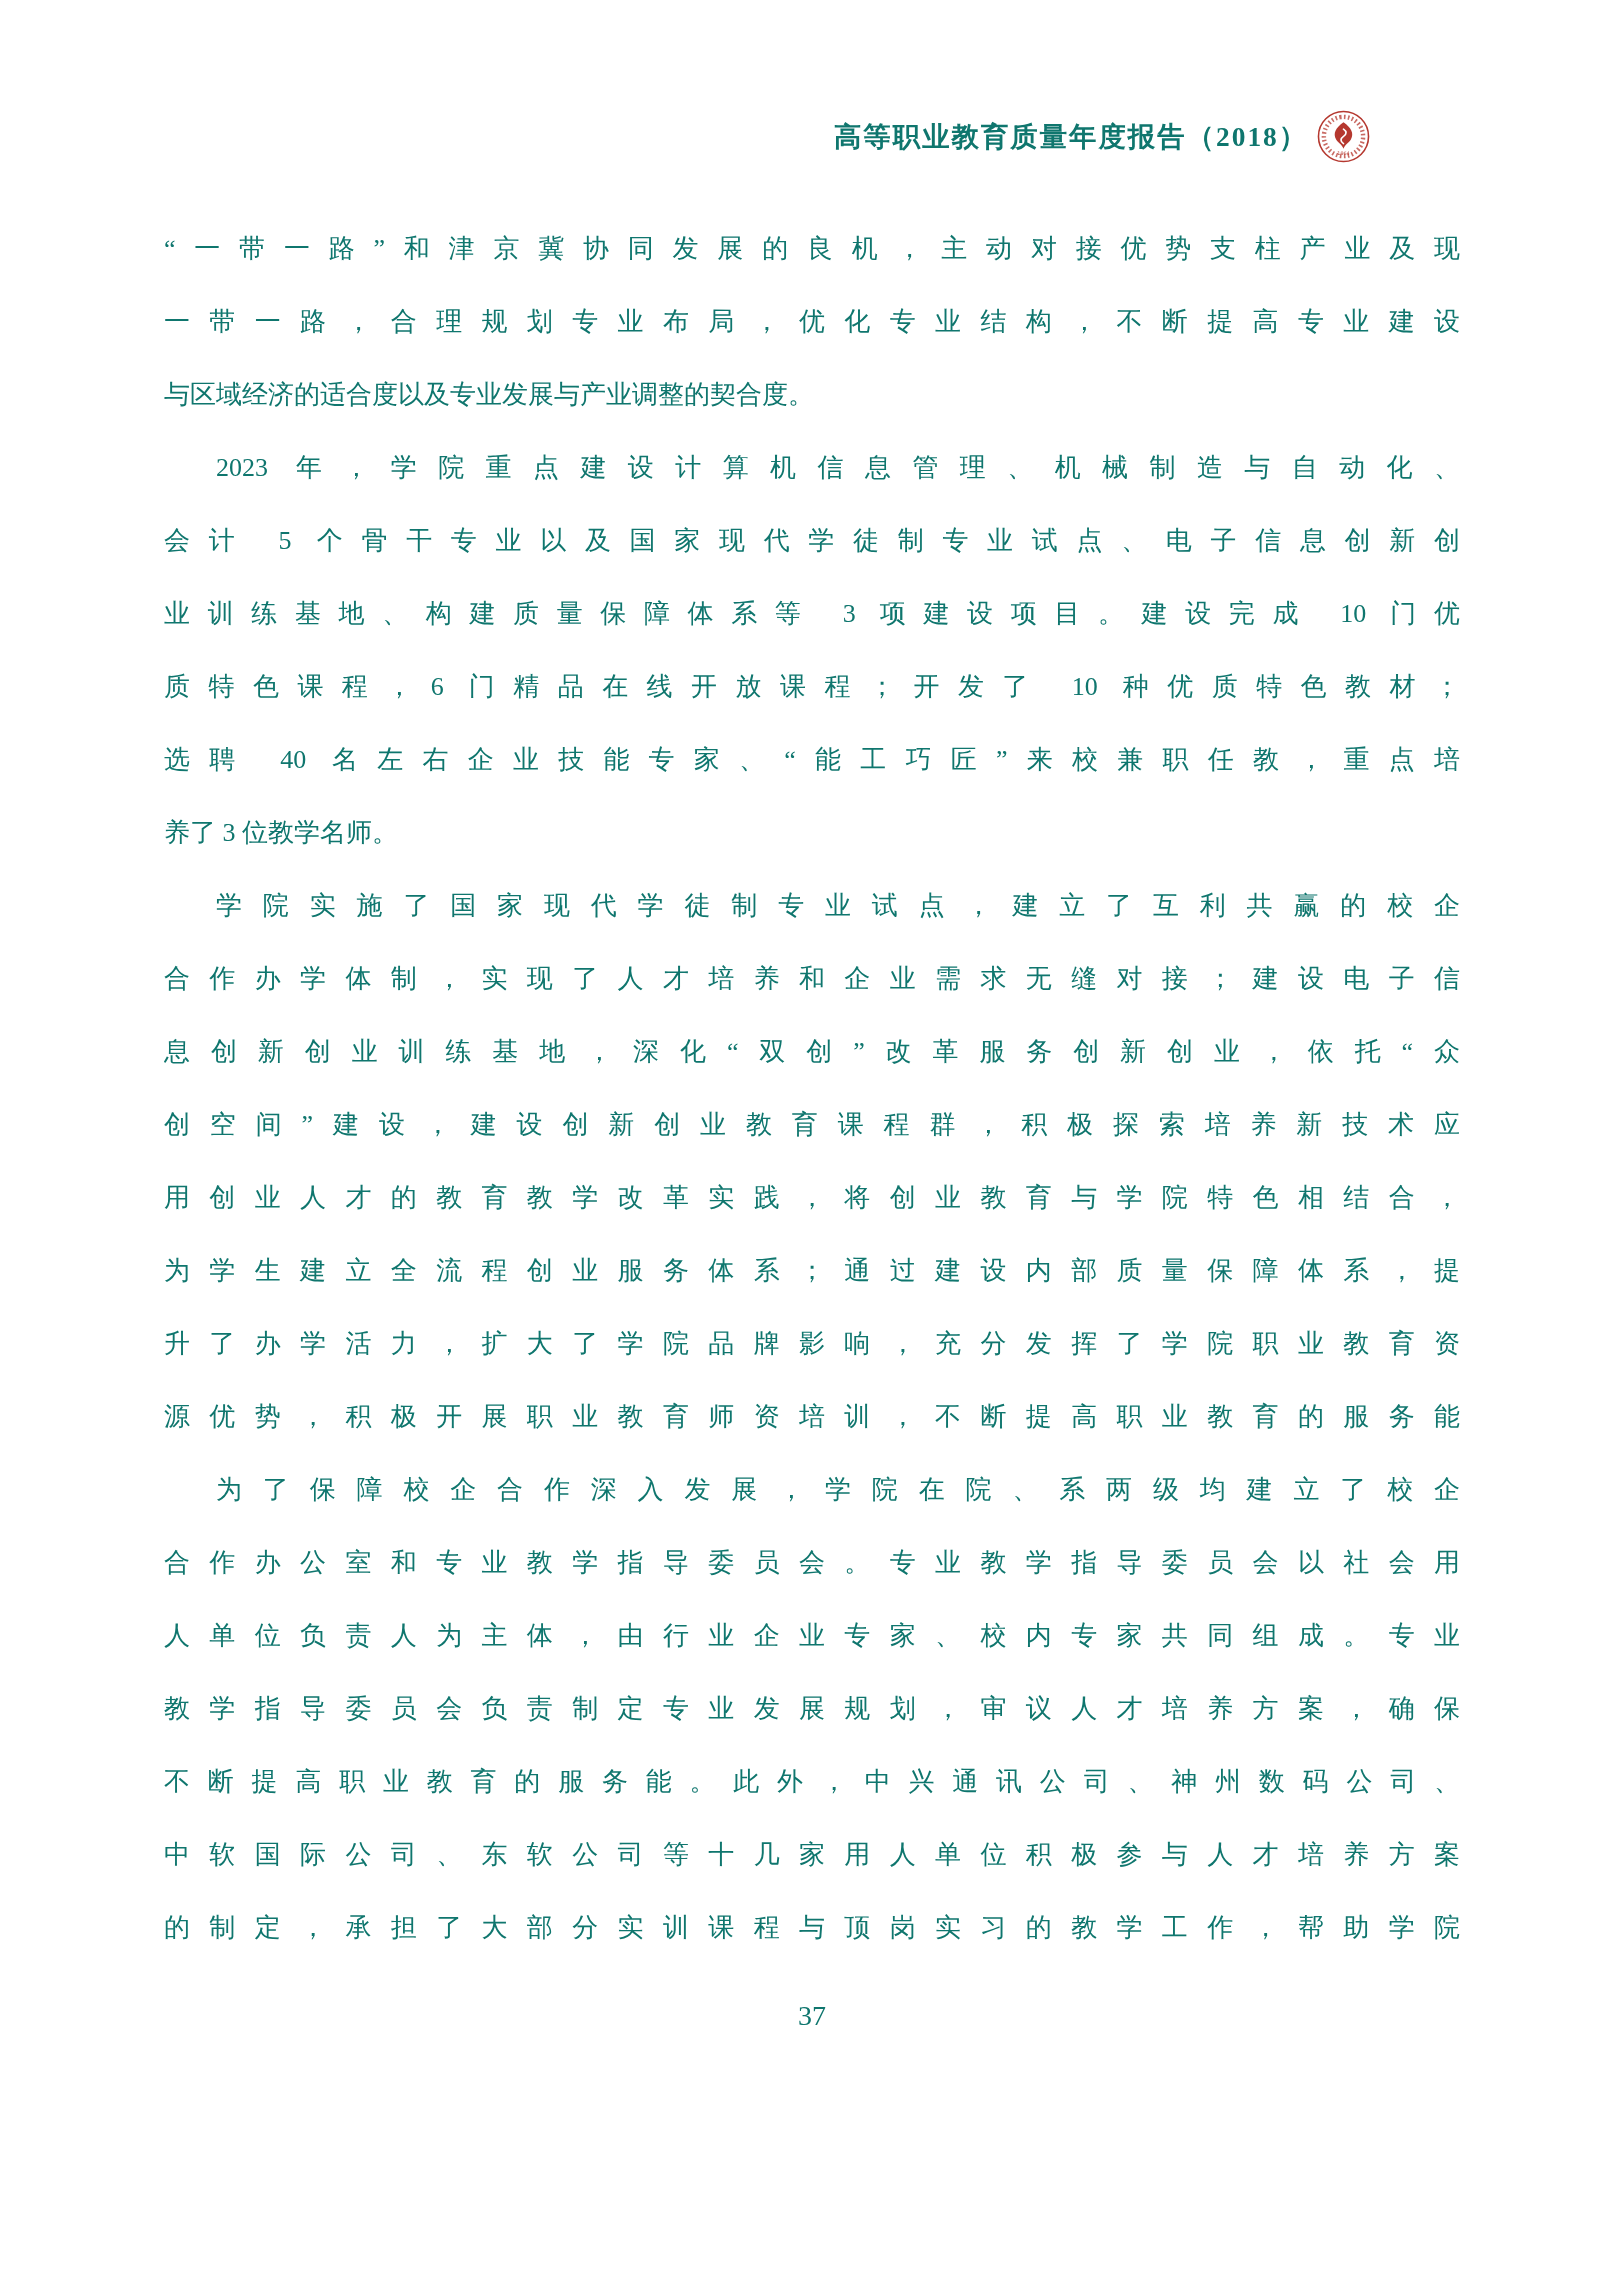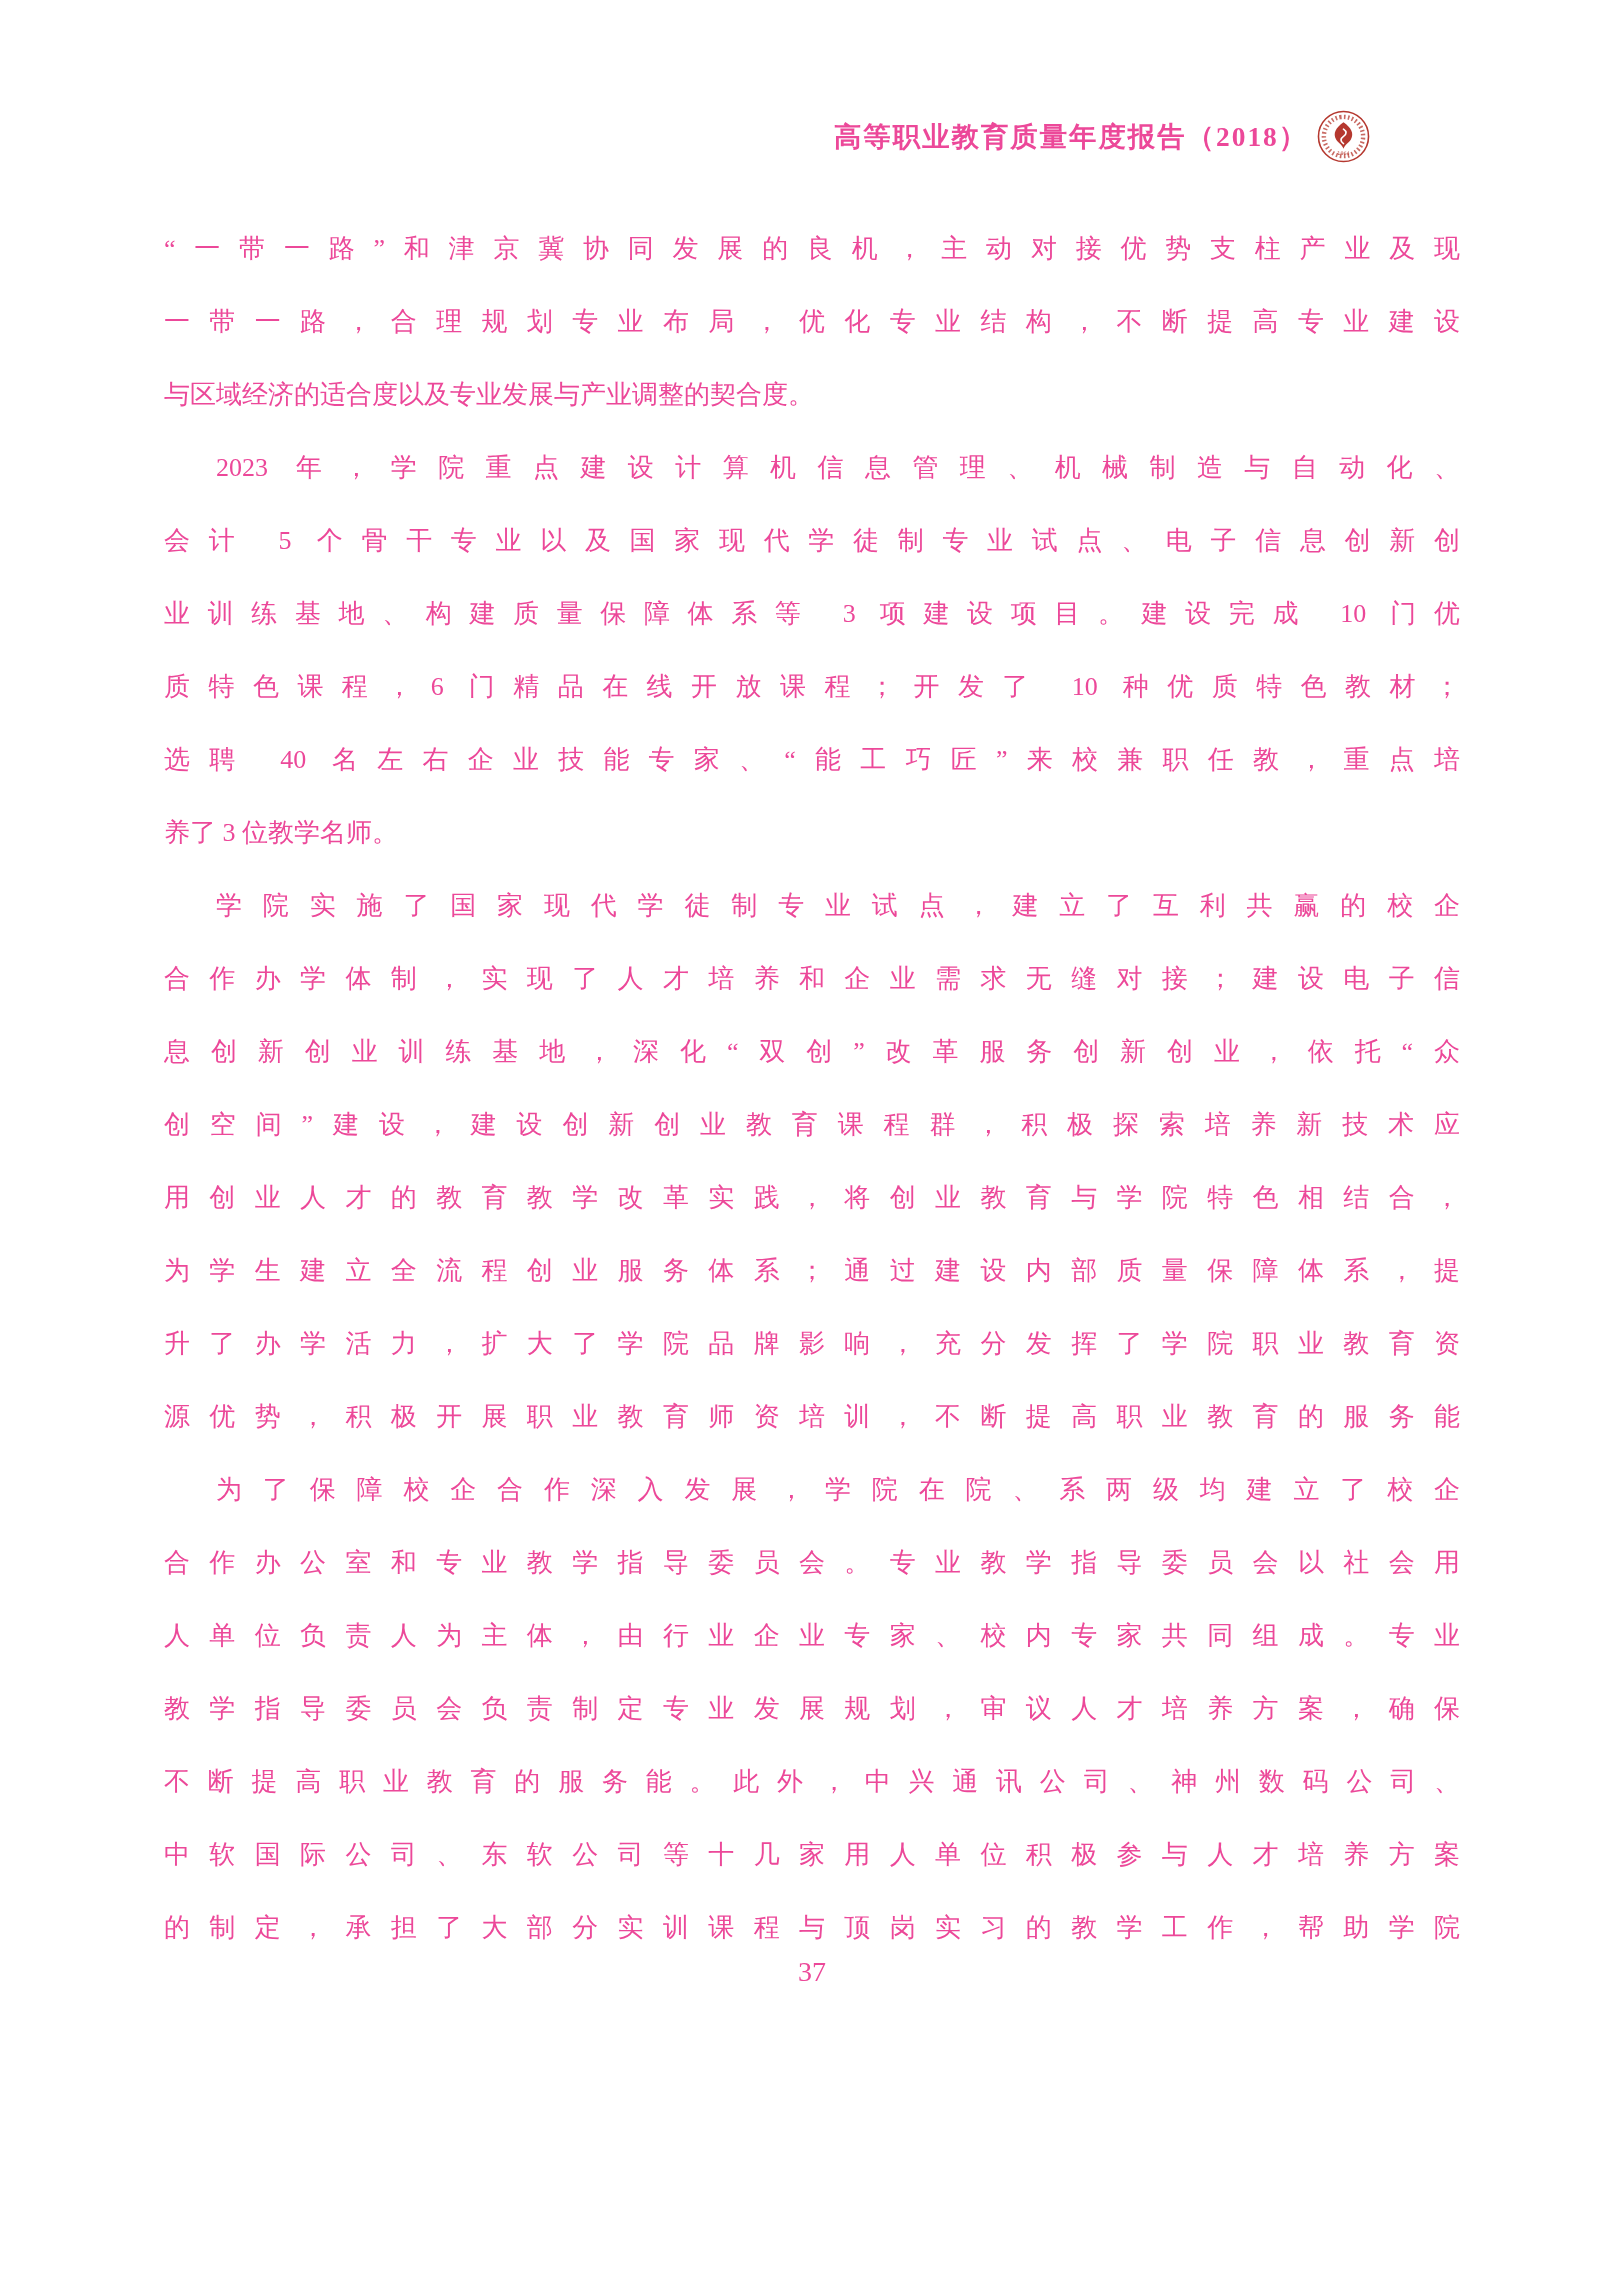--- a/index.html
+++ b/index.html
@@ -6,21 +6,21 @@
     margin: 0;
     padding: 0;
     background: #9a9a9a;
   }
   .page {
     position: relative;
     width: 1621px;
     height: 2293px;
     margin: 0 auto;
     background: #ffffff;
-    color: #ec4899;
+    color: #0f766e;
     font-family: "Liberation Serif", "DejaVu Serif", serif;
     overflow: hidden;
   }
   
   .header {
     position: absolute;
     top: 108px;
     left: 167px;
     right: 251px;
     height: 57px;
@@ -60,21 +60,21 @@
     text-indent: 2em;
   }
   .line.para-end {
     text-align: center;
     text-align-last: left;
   }
   
   .footer {
     position: absolute;
     left: 164px;
-    top: 1956px;
+    top: 2000px;
     width: 1296px;
     text-align: center;
     font-size: 28px;
   }
 </style>
 </head>
 <body>
 
 <div class="page">
 

